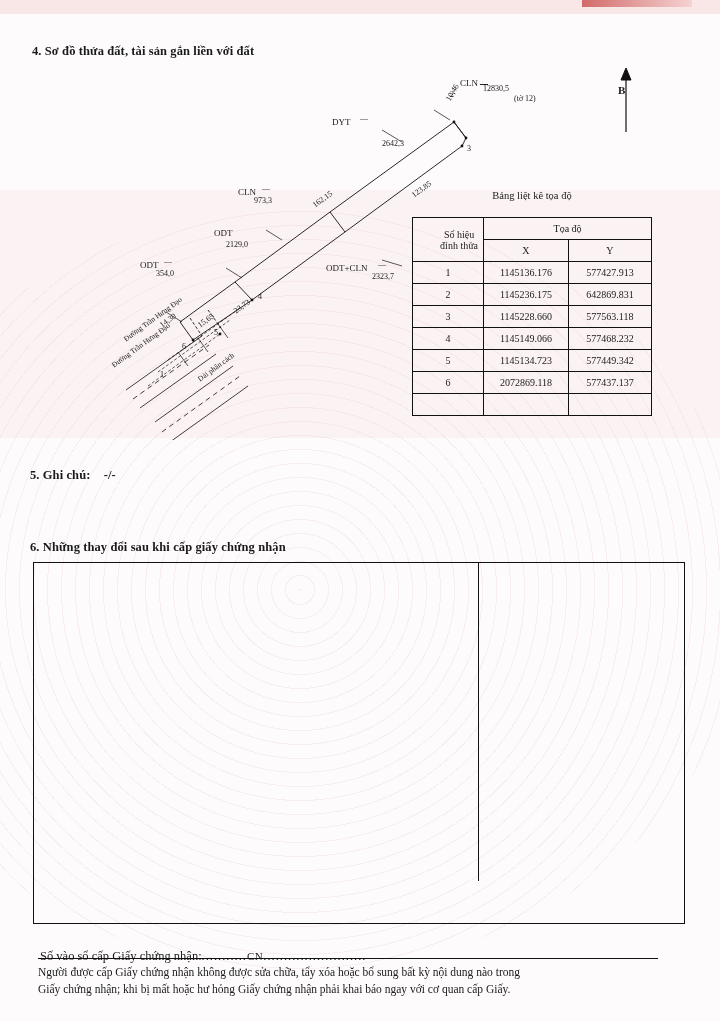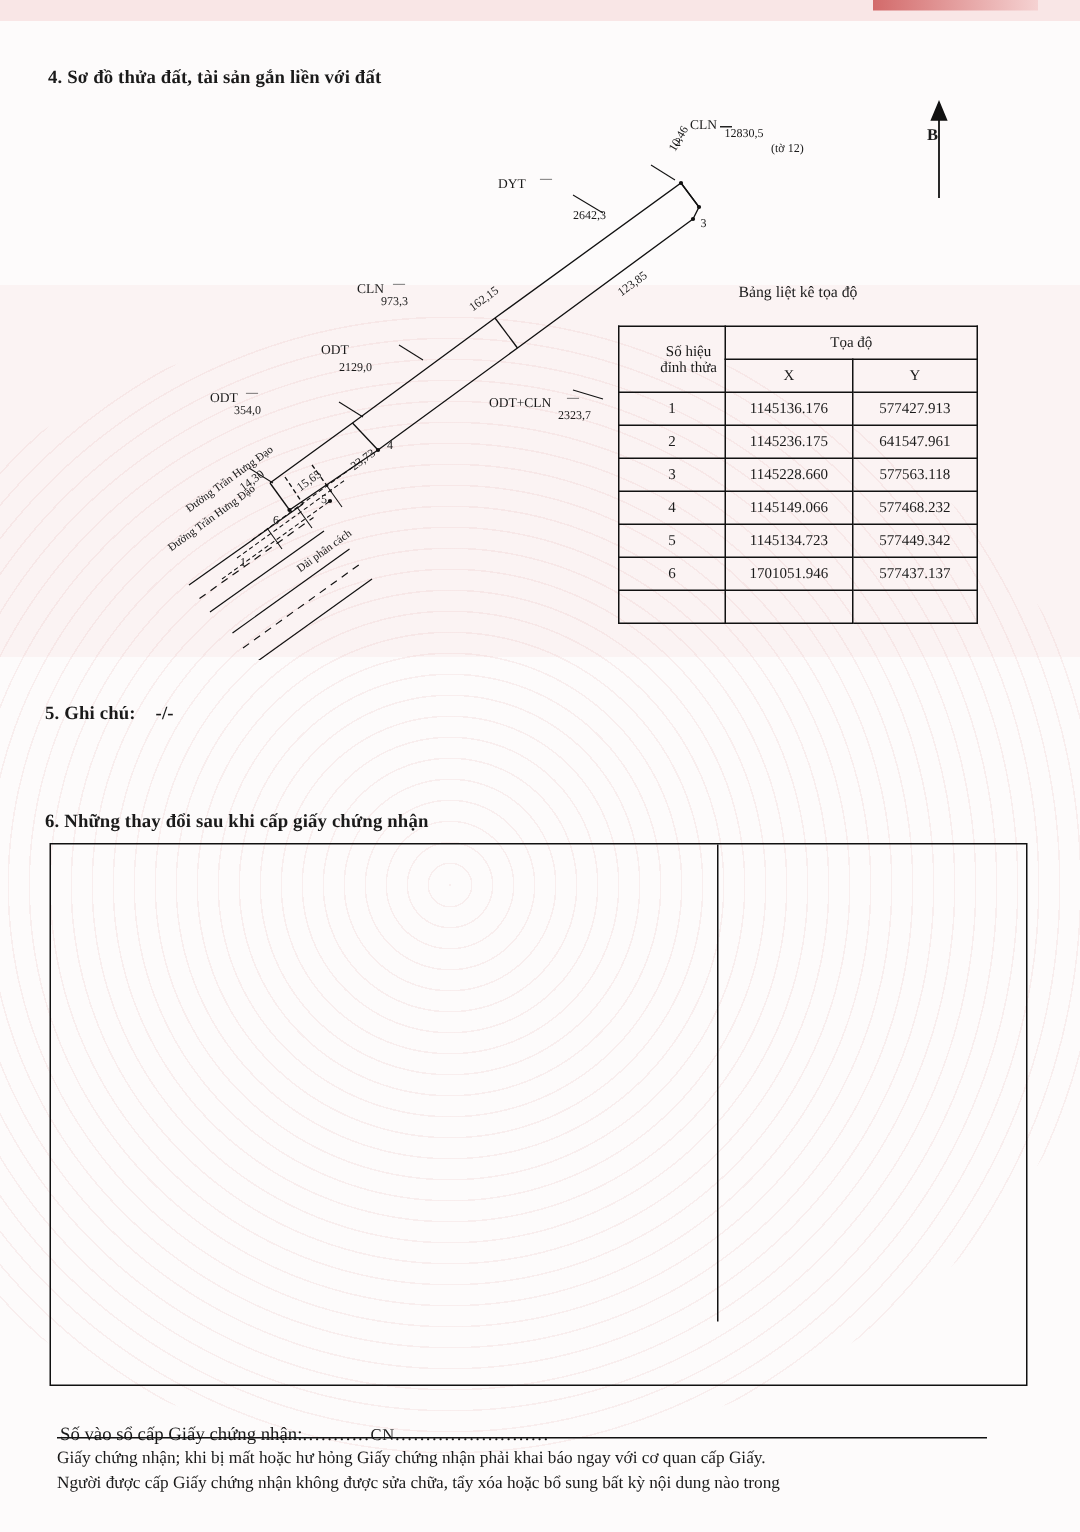--- a/index.html
+++ b/index.html
@@ -324,40 +324,40 @@
         <th class="col-y">Y</th>
       </tr>
       <tr>
         <td>1</td>
         <td>1145136.176</td>
         <td>577427.913</td>
       </tr>
       <tr>
         <td>2</td>
         <td>1145236.175</td>
-        <td>641547.961</td>
+        <td>642869.831</td>
       </tr>
       <tr>
         <td>3</td>
         <td>1145228.660</td>
         <td>577563.118</td>
       </tr>
       <tr>
         <td>4</td>
         <td>1145149.066</td>
         <td>577468.232</td>
       </tr>
       <tr>
         <td>5</td>
         <td>1145134.723</td>
         <td>577449.342</td>
       </tr>
       <tr>
         <td>6</td>
-        <td>1701051.946</td>
+        <td>2072869.118</td>
         <td>577437.137</td>
       </tr>
       <tr class="empty-row">
         <td></td>
         <td></td>
         <td></td>
       </tr>
     </tbody>
       </table>
   </div>
@@ -374,16 +374,16 @@
       <div class="c1"></div>
       <div class="c2"></div>
     </div>
   </div>
 
   <div class="soVao">
     <span>Số vào sổ cấp Giấy chứng nhận:</span><span class="dots">...........</span><span class="cn">CN</span><span class="dots">.........................</span>
   </div>
 
   <div class="footer">
+    <div>Người được cấp Giấy chứng nhận không được sửa chữa, tẩy xóa hoặc bổ sung bất kỳ nội dung nào trong</div>
     <div>Giấy chứng nhận; khi bị mất hoặc hư hỏng Giấy chứng nhận phải khai báo ngay với cơ quan cấp Giấy.</div>
-    <div>Người được cấp Giấy chứng nhận không được sửa chữa, tẩy xóa hoặc bổ sung bất kỳ nội dung nào trong</div>
   </div>
 </div>
 
 </body></html>

